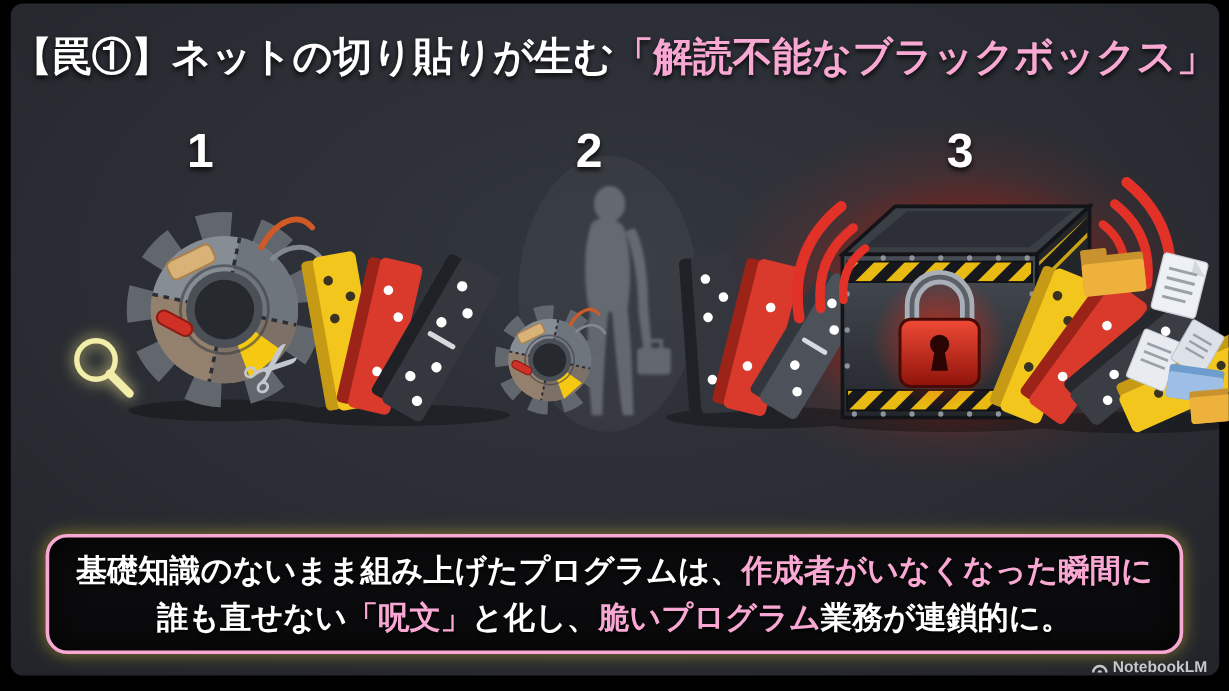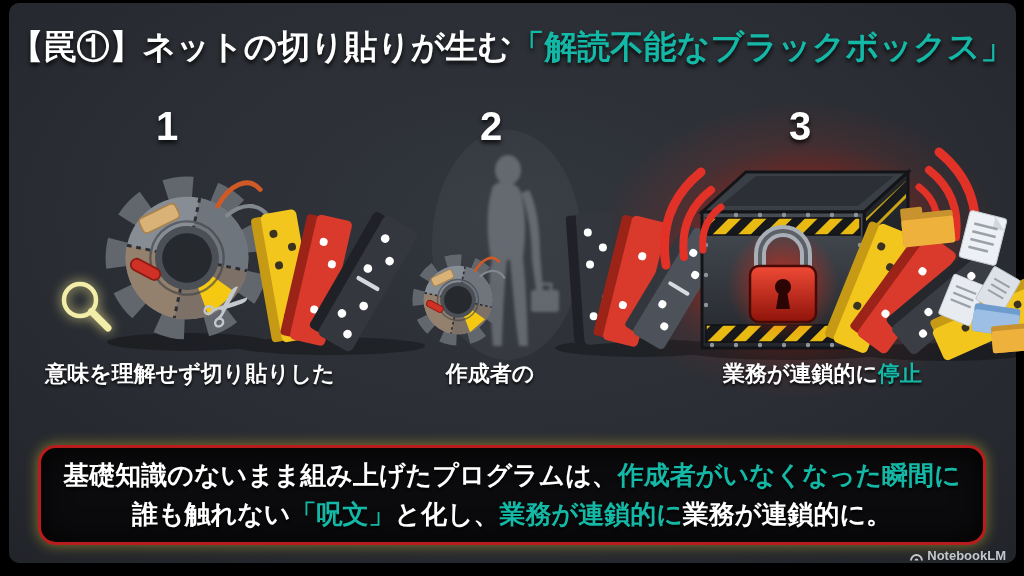--- a/index.html
+++ b/index.html
@@ -11,38 +11,38 @@
     position:absolute;left:9px;top:3px;width:1007px;height:560px;
     border-radius:10px;
     background:radial-gradient(ellipse 900px 520px at 50% 38%, #32363d 0%, #2a2d33 48%, #1f2127 100%);
   }
   .abs{position:absolute;}
   .title{
     left:0;top:25px;width:1024px;text-align:center;
     font-size:33px;font-weight:800;color:#fff;letter-spacing:0px;
     text-shadow:0 3px 4px rgba(0,0,0,.85);white-space:nowrap;
   }
-  .yellow{color:#14b8a6;}
+  .yellow{color:#f9a8d4;}
   .step-number{
     width:70px;text-align:center;top:104px;
     font-size:40px;font-weight:800;color:#fff;
     text-shadow:0 3px 4px rgba(0,0,0,.8);
   }
   .n1{left:132px;} .n2{left:456px;} .n3{left:765px;}
   .art{left:0;top:0;width:1024px;height:576px;}
   .caption{
     top:358px;text-align:center;font-size:22px;font-weight:700;
     line-height:31px;color:#fff;text-shadow:0 2px 3px rgba(0,0,0,.9);
   }
   .c1{left:20px;width:340px;}
   .c2{left:390px;width:200px;}
   .c3{left:635px;width:375px;}
   .summary-box{
     left:38px;top:445px;width:942px;height:94px;
-    background:#0b0b0d;border:3px solid #b91c1c;border-radius:18px;
+    background:#0b0b0d;border:3px solid #f9a8d4;border-radius:18px;
     box-shadow:0 0 14px rgba(255,222,50,.45), inset 0 0 30px rgba(0,0,0,.9);
     display:flex;flex-direction:column;justify-content:center;align-items:center;
   }
   .sum-line{
     font-size:26px;font-weight:700;line-height:39px;color:#fff;
     text-shadow:0 2px 3px rgba(0,0,0,.95);white-space:nowrap;
   }
   .watermark{
     right:18px;top:548px;display:flex;align-items:center;gap:3px;
     color:#c4c8cc;font-size:13px;font-weight:700;
@@ -341,32 +341,29 @@
   </g>
 </svg>
 
 <div class="abs title"><span>【罠①】ネットの切り貼りが生む</span><span class="yellow">「解読不能なブラックボックス」</span></div>
 
 <div class="abs step-number n1">1</div>
 <div class="abs step-number n2">2</div>
 <div class="abs step-number n3">3</div>
 
 <div class="abs caption c1">
-  <div>意味を理解せず切り貼りした</div>
 </div>
 <div class="abs caption c2">
-  <div>作成者の</div>
 </div>
 <div class="abs caption c3">
-  <div><span>業務が連鎖的に</span><span class="yellow">停止</span></div>
 </div>
 
 <div class="abs summary-box">
   <div class="sum-line"><span>基礎知識のないまま組み上げたプログラムは、</span><span class="yellow">作成者がいなくなった瞬間に</span></div>
-  <div class="sum-line"><span>誰も触れない</span><span class="yellow">「呪文」</span><span>と化し、</span><span class="yellow">業務が連鎖的に</span><span>業務が連鎖的に。</span></div>
+  <div class="sum-line"><span>誰も直せない</span><span class="yellow">「呪文」</span><span>と化し、</span><span class="yellow">脆いプログラム</span><span>業務が連鎖的に。</span></div>
 </div>
 
 <div class="abs watermark">
   <svg width="15" height="13">
     <path d="M2,11.5 a5.5,5.5 0 0 1 11,0" fill="none" stroke="#c4c8cc" stroke-width="2"></path>
     <path d="M5.5,11.5 a2,2 0 0 1 4,0 Z" fill="#c4c8cc"></path>
   </svg>
   <span>NotebookLM</span>
 </div>
 

